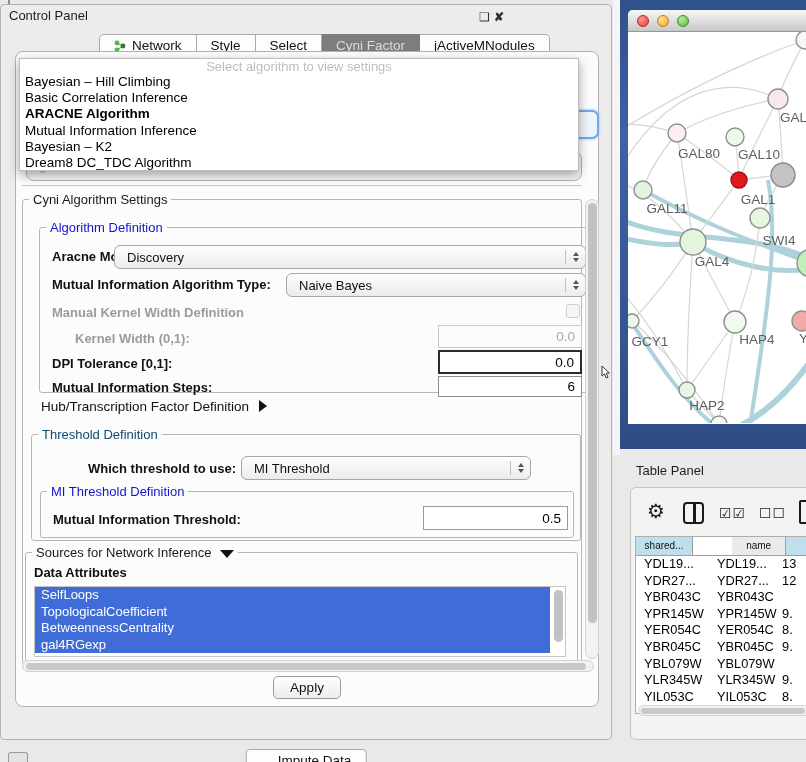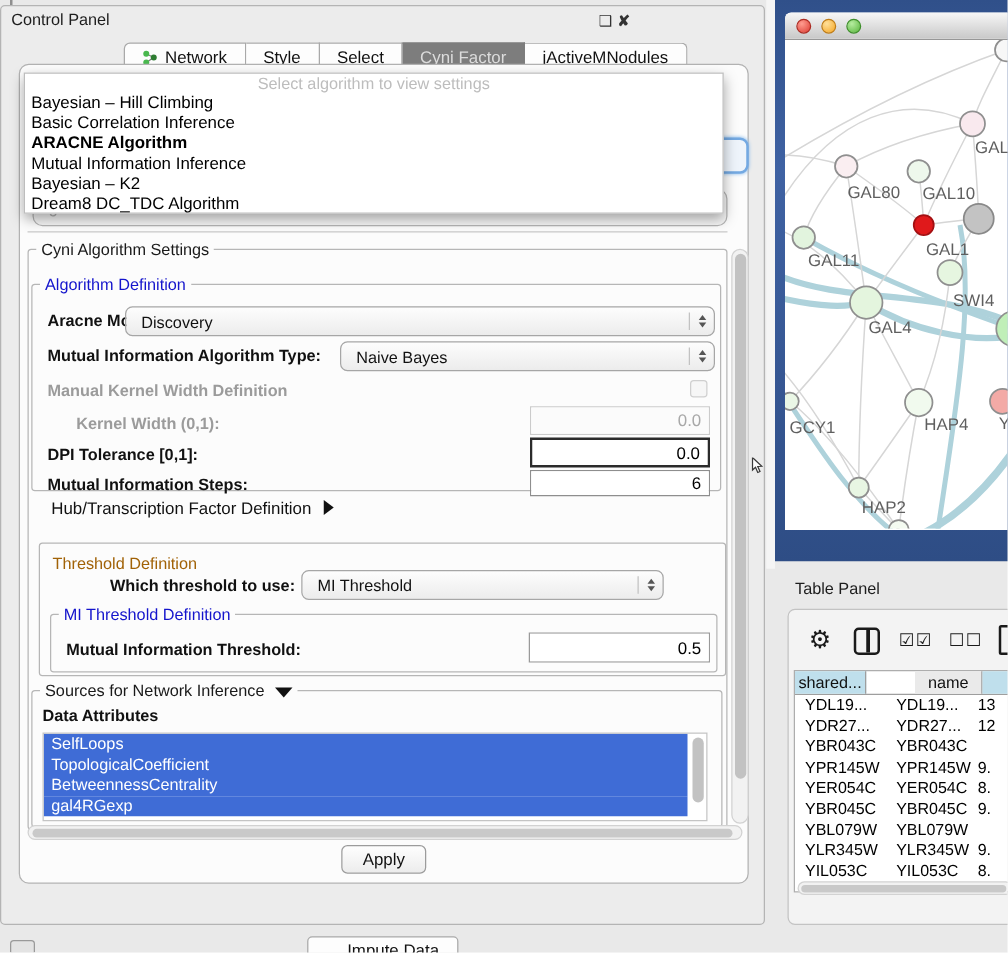--- a/index.html
+++ b/index.html
@@ -40,21 +40,21 @@
     border-radius:8px; background:#f7f7f7; color:#b3b3b3; font-size:13px; line-height:28px;
     padding-left:12px; z-index:5; overflow:hidden; }
   .focus-combo { left:560px; top:104px; width:37px; height:29px; border:2px solid #74a9e2;
     border-radius:7px; background:#eef4fb; z-index:4; box-shadow:0 0 3px #8cbcec; }
   .ghost-line { left:20px; top:179px; width:560px; height:1px; background:#c9c9c9; z-index:2; }
 
   
   .group { border:1px solid #b6b6b6; border-radius:3px; }
   .group-title { position:absolute; top:-8px; left:6px; background:#fcfcfc; padding:0 4px;
     font-size:13px; white-space:nowrap; }
-  .t-black { color:#1a1a1a; } .t-blue { color:#1414cc; } .t-green { color:#a16207;margin-top:16px; }
+  .t-black { color:#1a1a1a; } .t-blue { color:#1414cc; } .t-green { color:#0c4a6e; }
 
   .lbl { font-size:13px; font-weight:bold; color:#111; white-space:nowrap; }
   .lbl-dis { color:#9b9b9b; }
 
   .combo { background:linear-gradient(#fdfdfd,#ececec); border:1px solid #a6a6a6;
     border-radius:6px; font-size:13px; color:#111; display:flex; align-items:center; }
   .combo span.val { padding-left:12px; flex:1; }
   .stepper { width:16px; display:flex; flex-direction:column; align-items:center; gap:2px;
     border-left:1px solid #c2c2c2; margin-right:4px; padding-left:4px; height:14px; justify-content:center; }
   .arr-up { width:0; height:0; border-left:3.5px solid transparent; border-right:3.5px solid transparent;
@@ -105,21 +105,21 @@
   .tp-box { left:630px; top:487px; width:182px; height:253px; background:#f3f3f3;
     border:1px solid #c3c3c3; border-radius:6px; }
   .tp-icon { color:#1a1a1a; }
   .gear-ico { font-family:"DejaVu Sans",sans-serif; font-size:20px; }
   .cols-ico { width:21px; height:22px; border:2.5px solid #1a1a1a; border-radius:4px; }
   .cols-ico::after { content:""; display:block; width:2.5px; height:100%; background:#1a1a1a; margin-left:8px; }
   .cb-ico { font-family:"DejaVu Sans",sans-serif; font-size:14px; letter-spacing:1px; }
   .file-ico { width:18px; height:24px; border:2.5px solid #1a1a1a; border-radius:2px 6px 2px 2px; }
   .tbl { left:4px; top:48px; width:182px; background:#fff; border:1px solid #adadad; height:178px; }
   .th-row { display:flex; height:19px; border-bottom:1px solid #9e9e9e; }
-  .th { font-size:13px; text-align:center; line-height:18px; color:#111; border-right:1px solid #9e9e9e; }
+  .th { font-size:10px; text-align:center; line-height:18px; color:#111; border-right:1px solid #9e9e9e; }
   .td-rows { height:146px; overflow:hidden; }
   .tr { display:flex; height:16.6px; }
   .td { font-size:12.8px; line-height:16.6px; color:#000; white-space:nowrap; overflow:hidden; }
   .c1 { width:77px; } .c2 { width:73px; } .c3 { width:40px; }
   .td.c1,.td.c2 { padding-left:8px; } .td.c3 { padding-left:4px; }
 
   .cursor-arrow { left:601px; top:366px; z-index:50; }
   .corner-stub { left:8px; top:752px; width:20px; height:10px; border:1px solid #999;
     border-bottom:none; background:#e3e3e3; border-radius:3px 3px 0 0; }
   .edge-tick { left:8px; top:0; width:2px; height:6px; background:#8f8f8f; }
@@ -167,21 +167,21 @@
 
     <div class="abs focus-combo" style="left:546px; top:58px;"></div>
     <div class="abs hidden-combo" style="left:10px; top:99px; width:556px;">
       <span>gal-filtered sif default node</span>
     </div>
     <div class="abs ghost-line" style="left:6px; top:133px;"></div>
 
     <div class="abs group" style="left:6px; top:147px; width:560px; height:465px;">
       <span class="group-title t-black">Cyni Algorithm Settings</span>
 
-      <div class="abs group" style="left:2px; top:27px; width:552px; height:166px;">
+      <div class="abs group" style="left:16px; top:27px; width:552px; height:166px;">
         <span class="group-title t-blue">Algorithm Definition</span>
 
         <span class="abs lbl" style="left:12px; top:21px;">Aracne Mode:</span>
         <div class="abs combo" style="left:74px; top:17px; width:472px; height:24px;">
           <span class="val">Discovery</span>
           <span class="stepper">
               <i class="arr-up"></i>
               <i class="arr-dn"></i>
             </span>
         </div>

